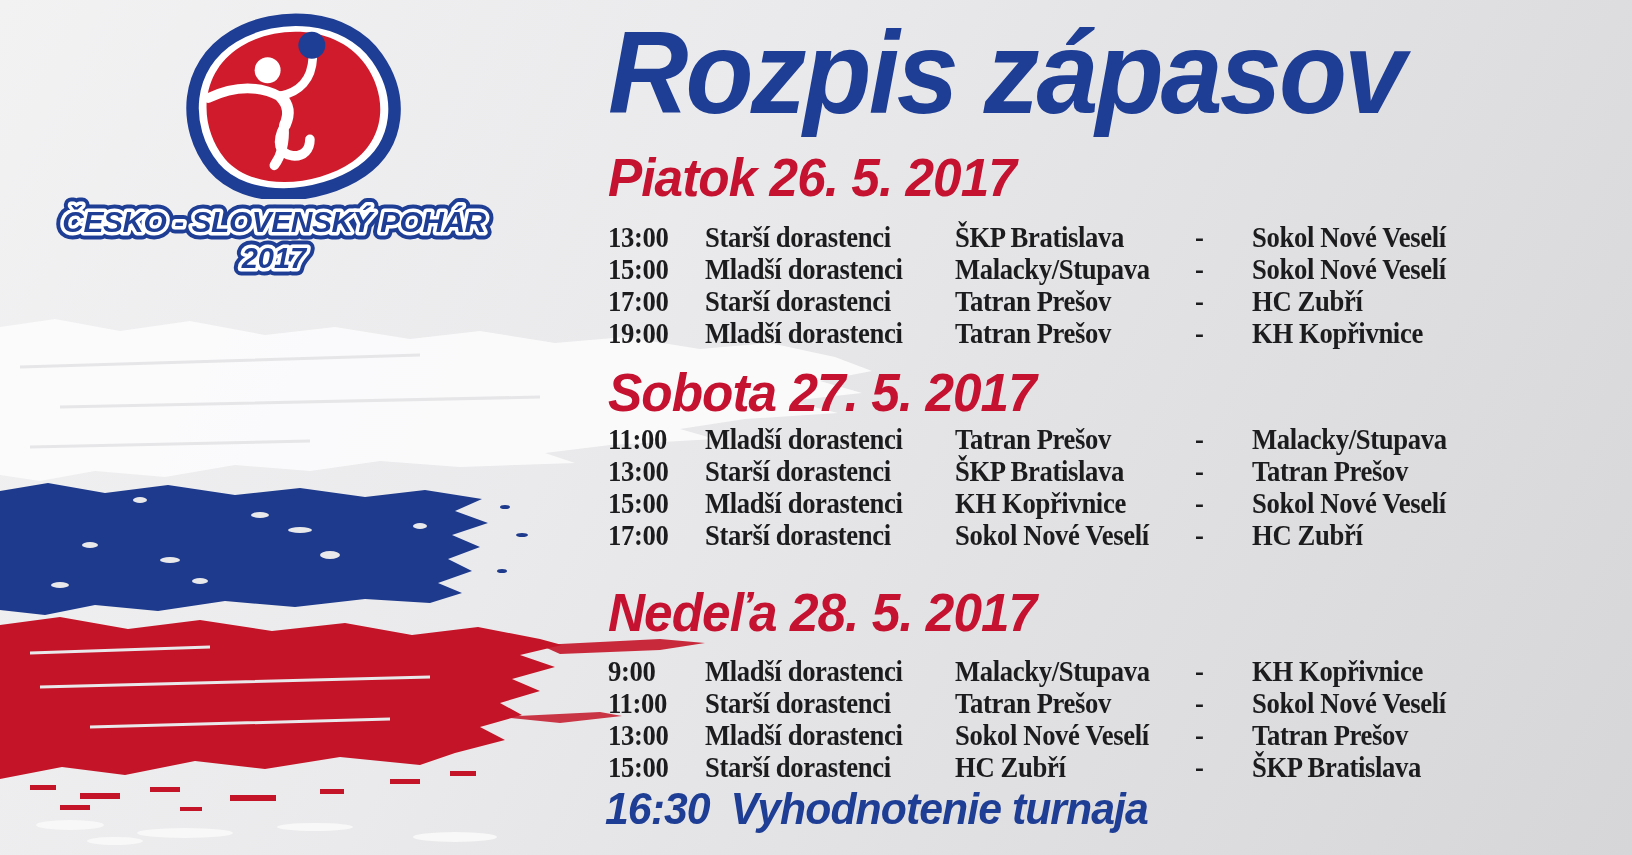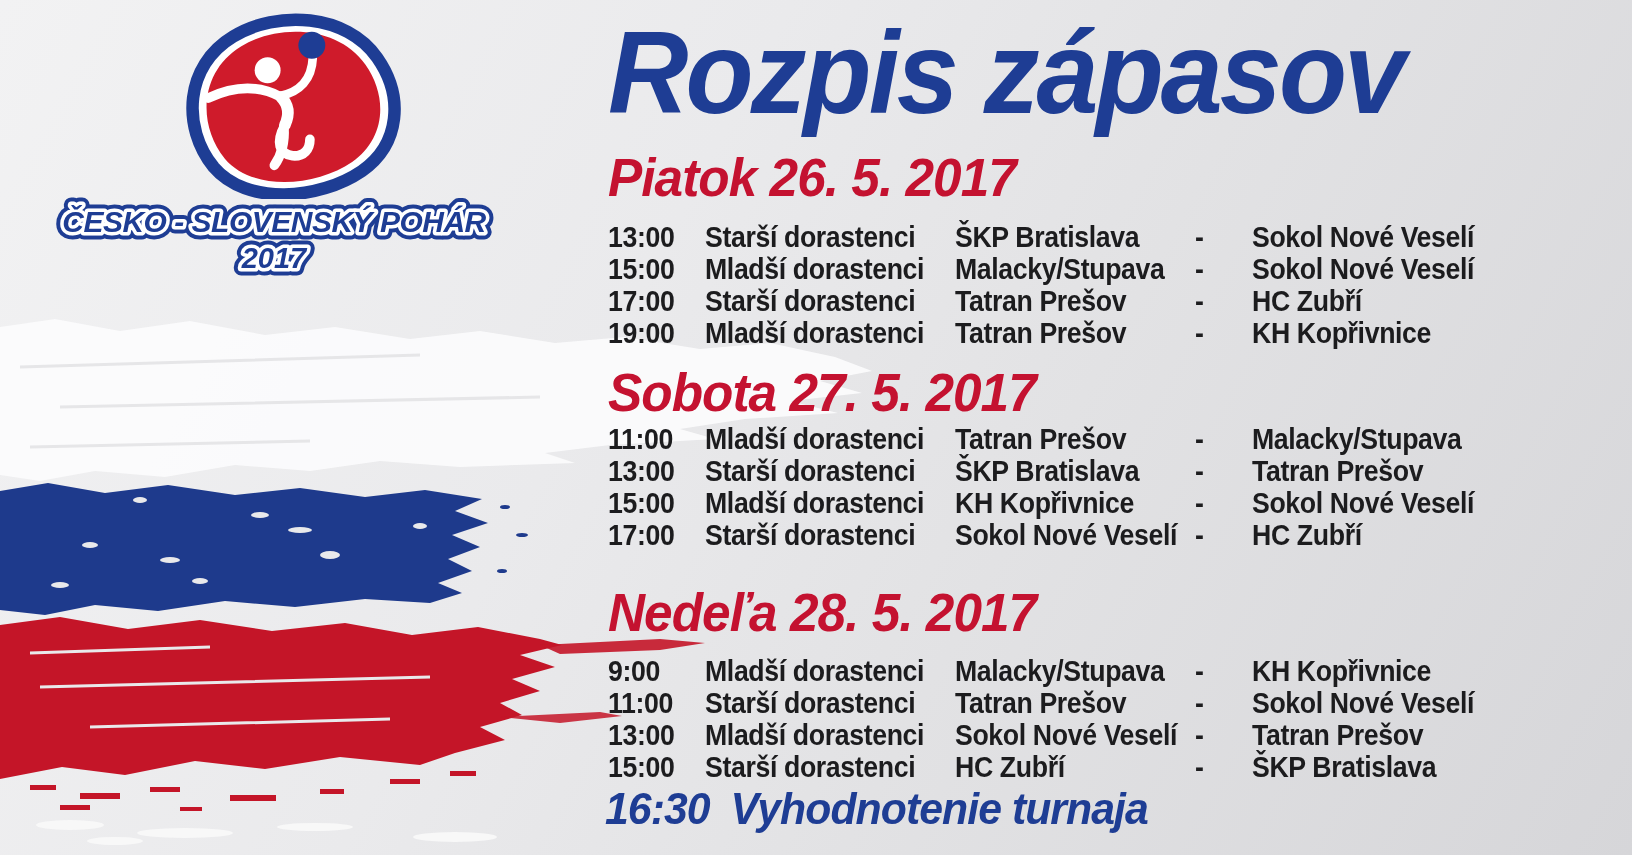--- a/index.html
+++ b/index.html
@@ -43,21 +43,21 @@
   }
   #h-day0{top:150px;}
   #h-day1{top:365px;}
   #h-day2{top:585px;}
   
   .rows{position:absolute;left:608px;width:1020px;}
   #r-day0{top:221px;}
   #r-day1{top:423px;}
   #r-day2{top:631px;margin-top:24px;}
   .row{display:flex;align-items:center;height:32px;
-       font-weight:700;font-size:29px;color:#1c1c1e;letter-spacing:-0.4px;white-space:nowrap;}
+       font-weight:700;font-size:29px;color:#1c1c1e;letter-spacing:-0.4px;white-space:nowrap;font-family:Liberation Serif, serif;}
   .row span{display:inline-block;transform:scaleX(0.92);transform-origin:0 50%;}
   .c-time{width:97px;flex:none;}
   .c-cat{width:250px;flex:none;}
   .c-home{width:240px;flex:none;}
   .c-dash{width:57px;flex:none;}
   .c-away{flex:1;}
   
   .closing{
     position:absolute;left:605px;top:783px;
     font-size:45px;font-style:italic;font-weight:700;color:#1e3d94;

